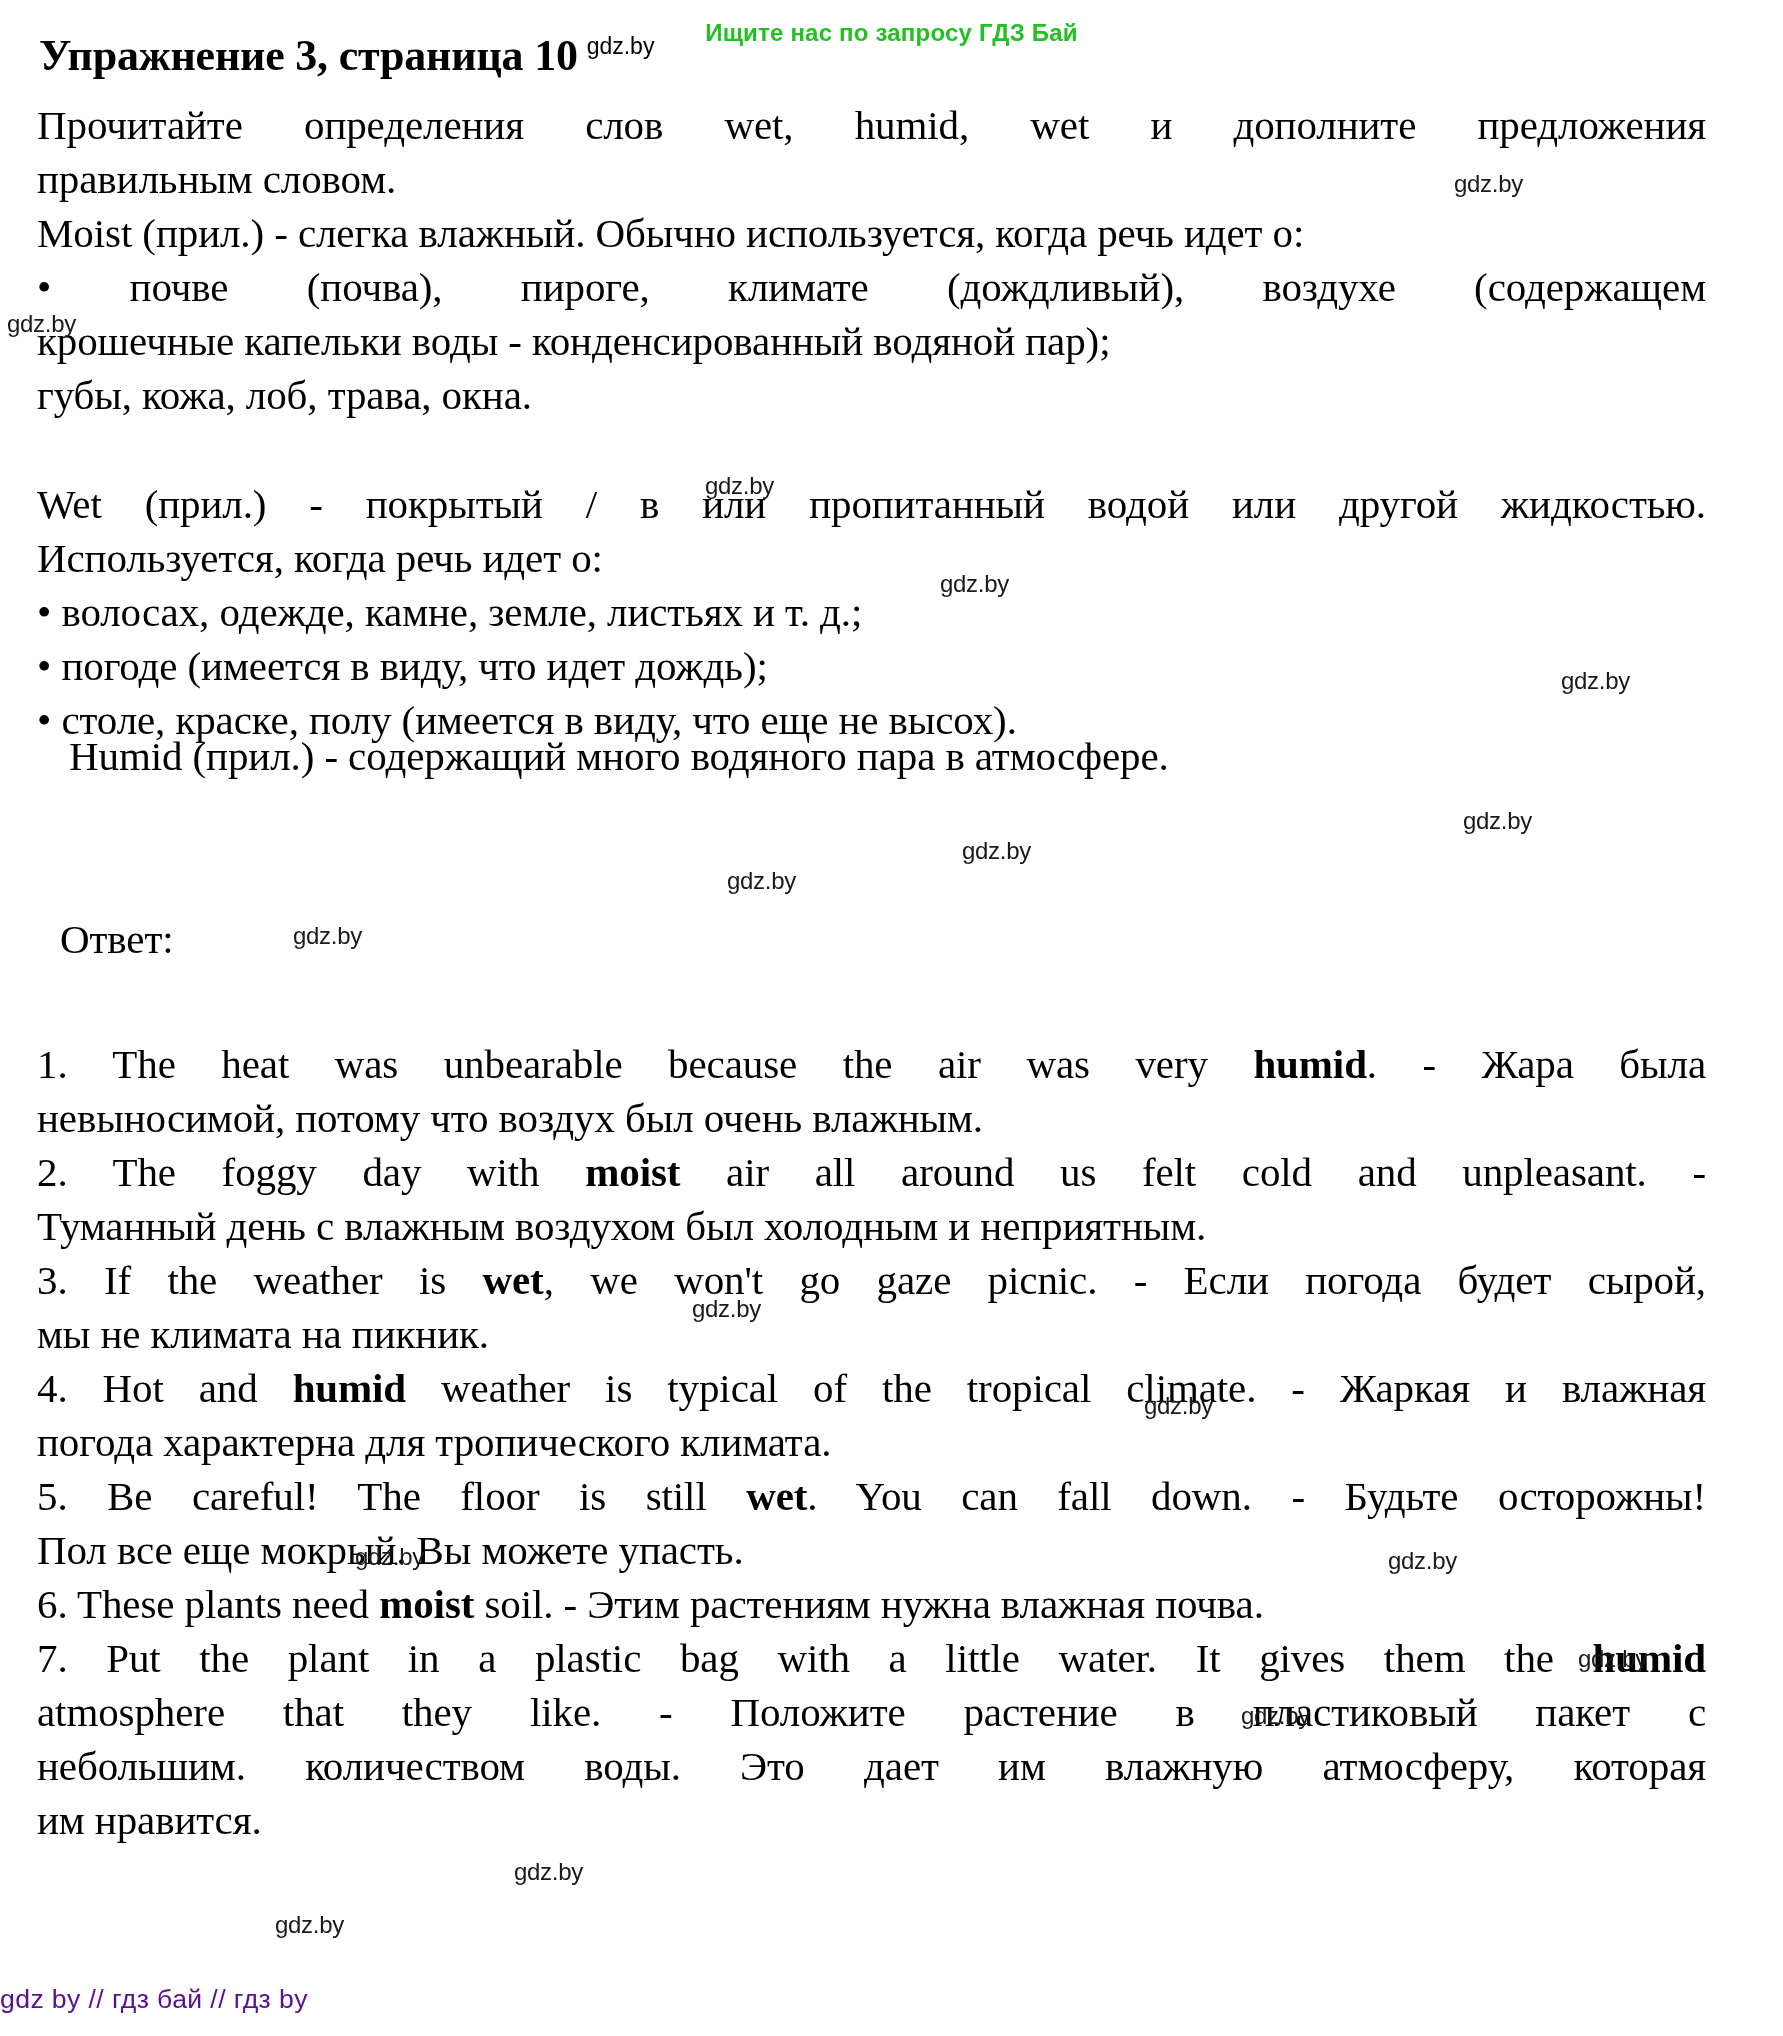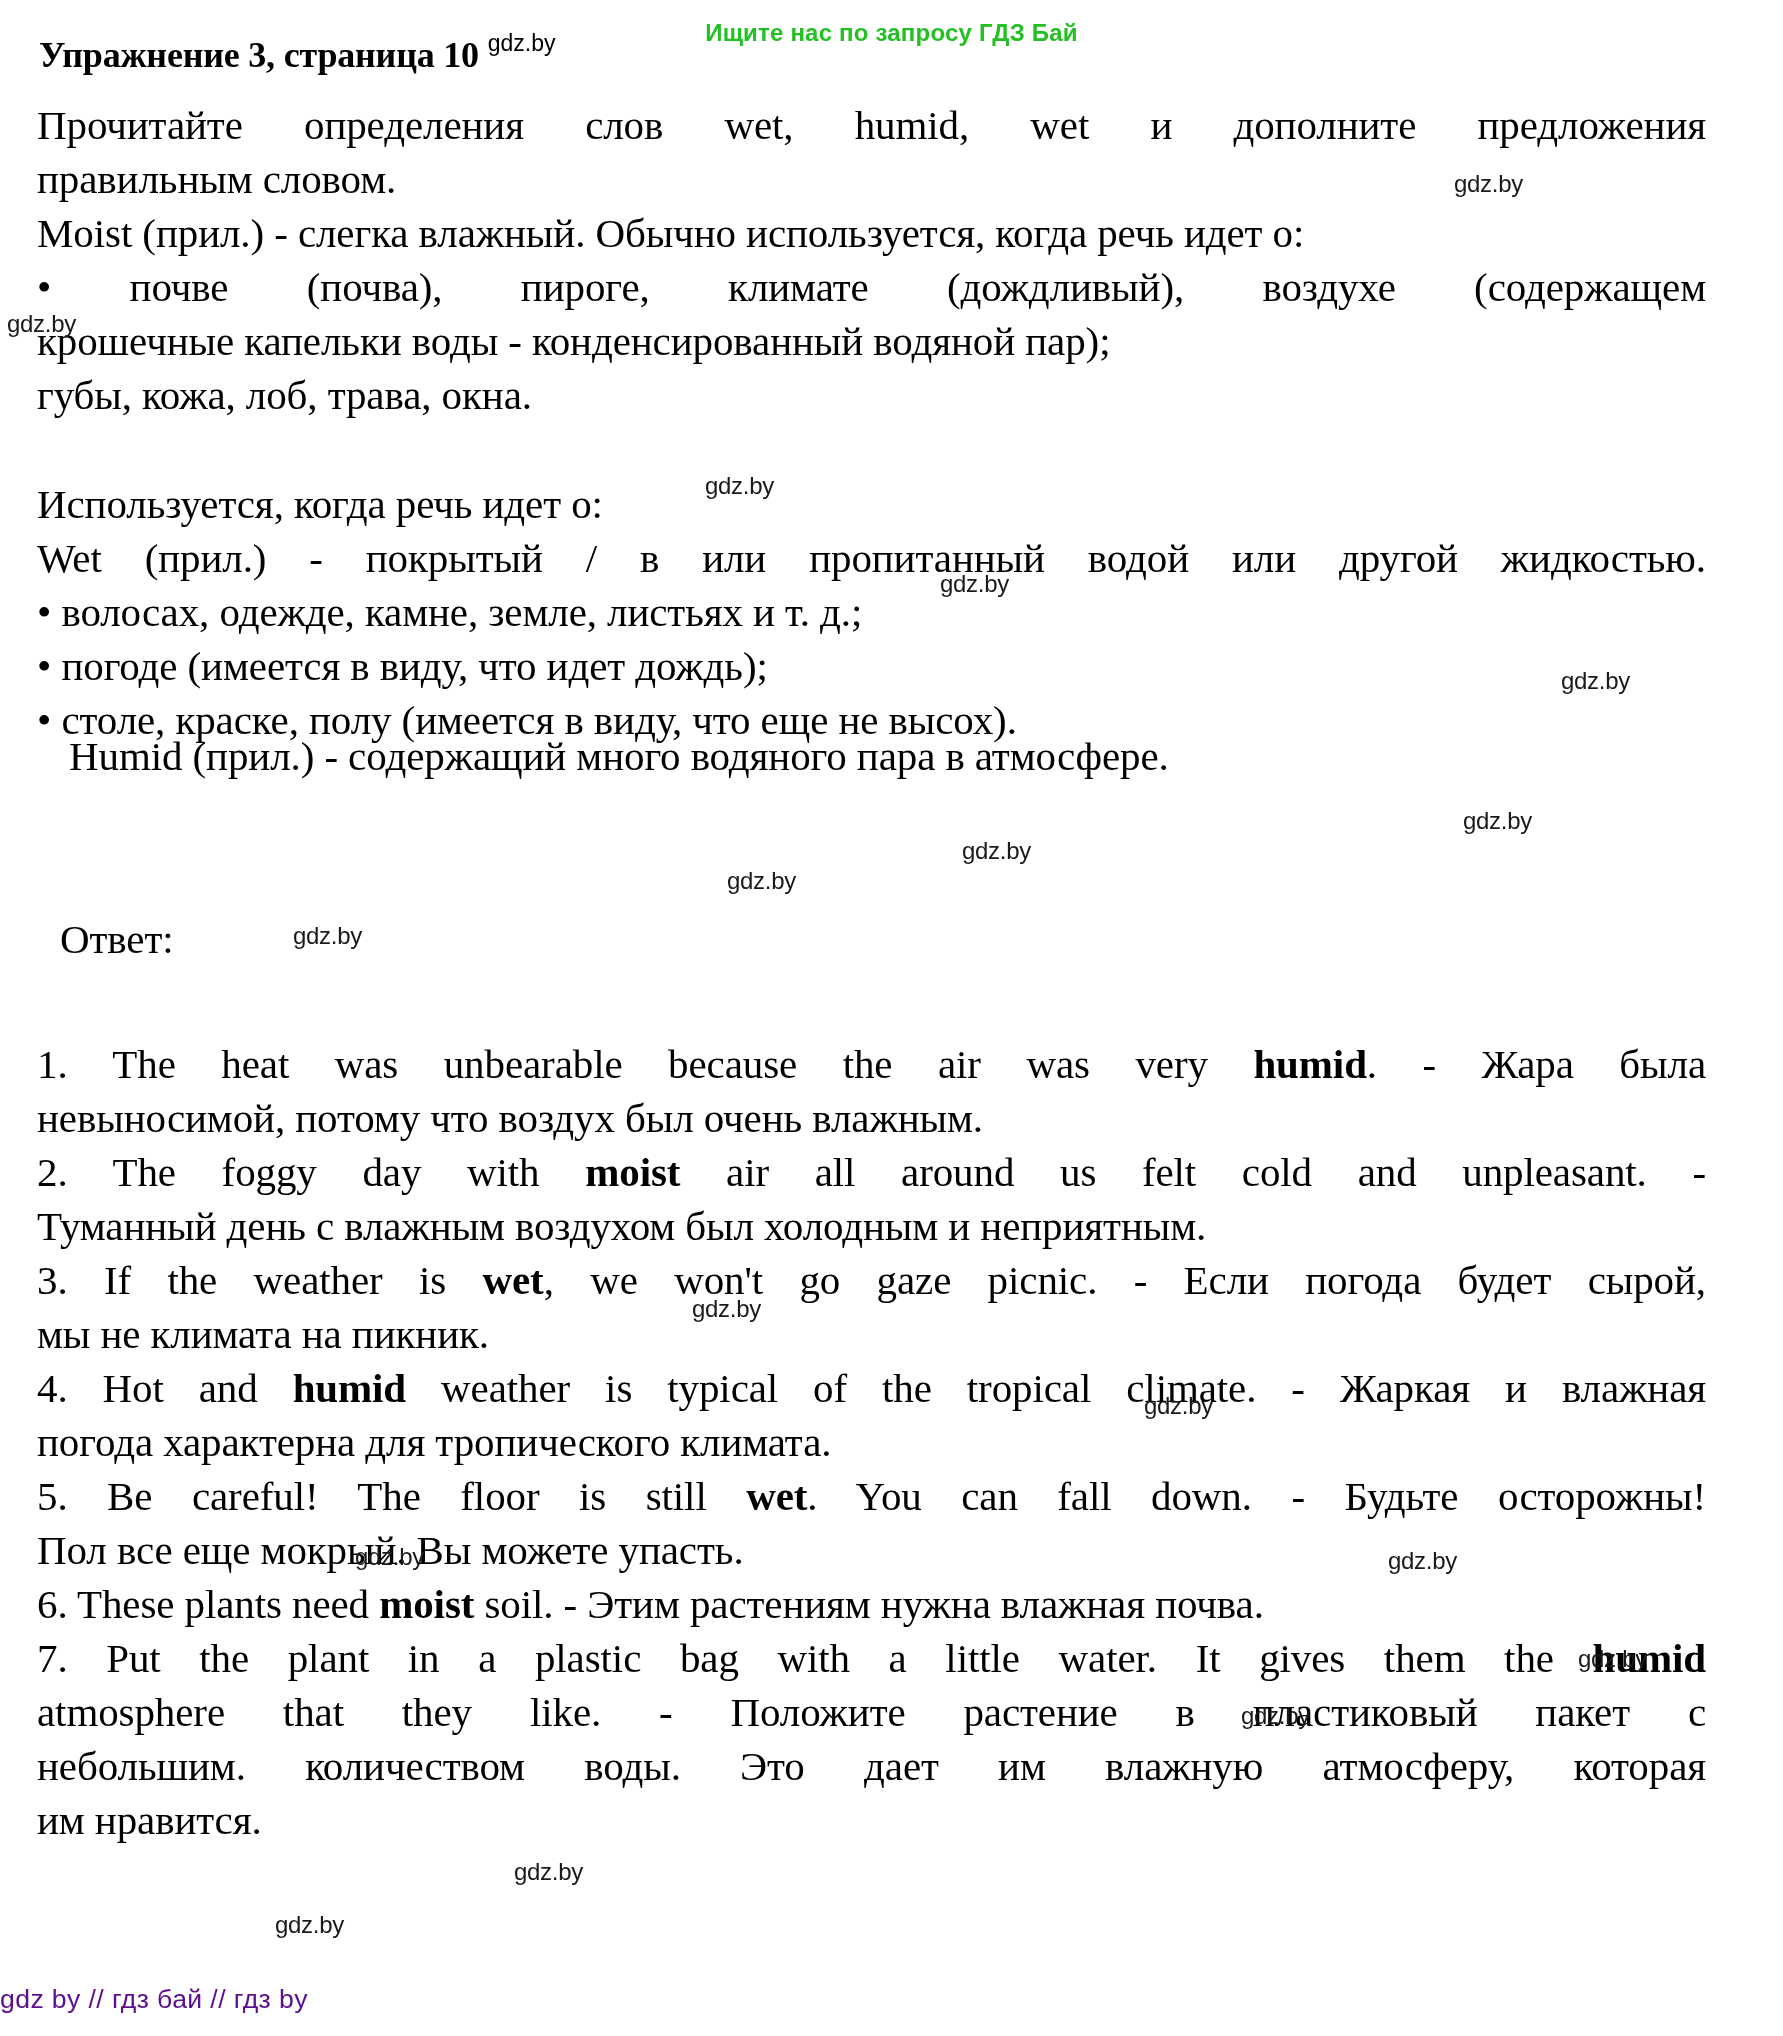--- a/index.html
+++ b/index.html
@@ -56,21 +56,21 @@
     z-index: 2;
   }
 
   .title-row {
     position: absolute;
     left: 39px;
     top: 30px;
     white-space: nowrap;
   }
   .title-text {
-    font-size: 36px;
+    font-size: 44px;
     font-weight: bold;
     letter-spacing: -0.2px;
   }
   .title-wm {
     font-family: "Liberation Sans", "DejaVu Sans", sans-serif;
     font-size: 23px;
     font-weight: normal;
     vertical-align: 16px;
     margin-left: 8.9px;
   }
@@ -124,22 +124,22 @@
   </div>
 
   <div class="block" style="top:206px;">
     <div class="ln">Moist (прил.) - слегка влажный. Обычно используется, когда речь идет о:</div>
     <div class="ln just">• почве (почва), пироге, климате (дождливый), воздухе (содержащем</div>
     <div class="ln">крошечные капельки воды - конденсированный водяной пар);</div>
     <div class="ln">губы, кожа, лоб, трава, окна.</div>
   </div>
 
   <div class="block" style="top:477px;">
+    <div class="ln just">Wet (прил.) - покрытый / в или пропитанный водой или другой жидкостью.</div>
     <div class="ln">Используется, когда речь идет о:</div>
-    <div class="ln just">Wet (прил.) - покрытый / в или пропитанный водой или другой жидкостью.</div>
     <div class="ln">• волосах, одежде, камне, земле, листьях и т. д.;</div>
     <div class="ln">• погоде (имеется в виду, что идет дождь);</div>
     <div class="ln">• столе, краске, полу (имеется в виду, что еще не высох).</div>
   </div>
 
   <div class="block" style="top:729px;margin-left:32px;">
     <div class="ln">Humid (прил.) - содержащий много водяного пара в атмосфере.</div>
   </div>
 
   <div class="block" style="top:912px; left:60px;">

